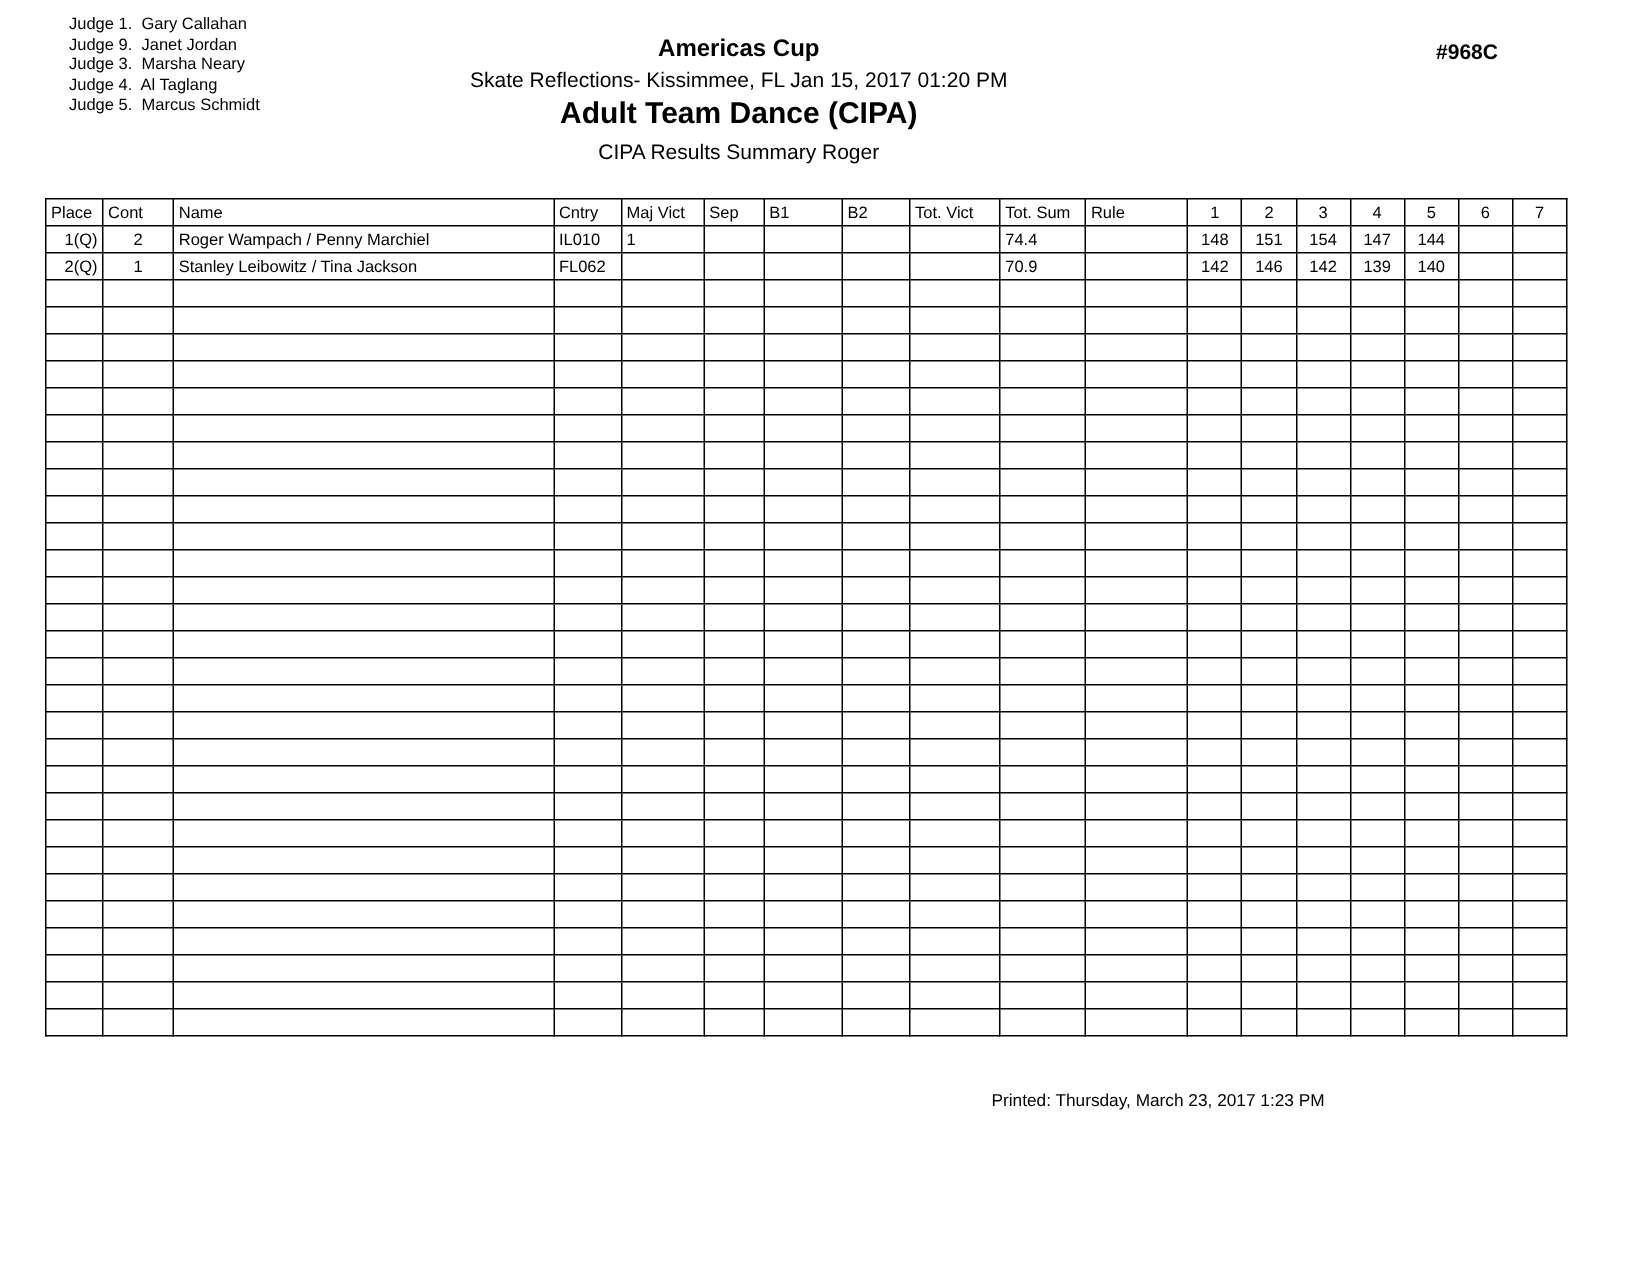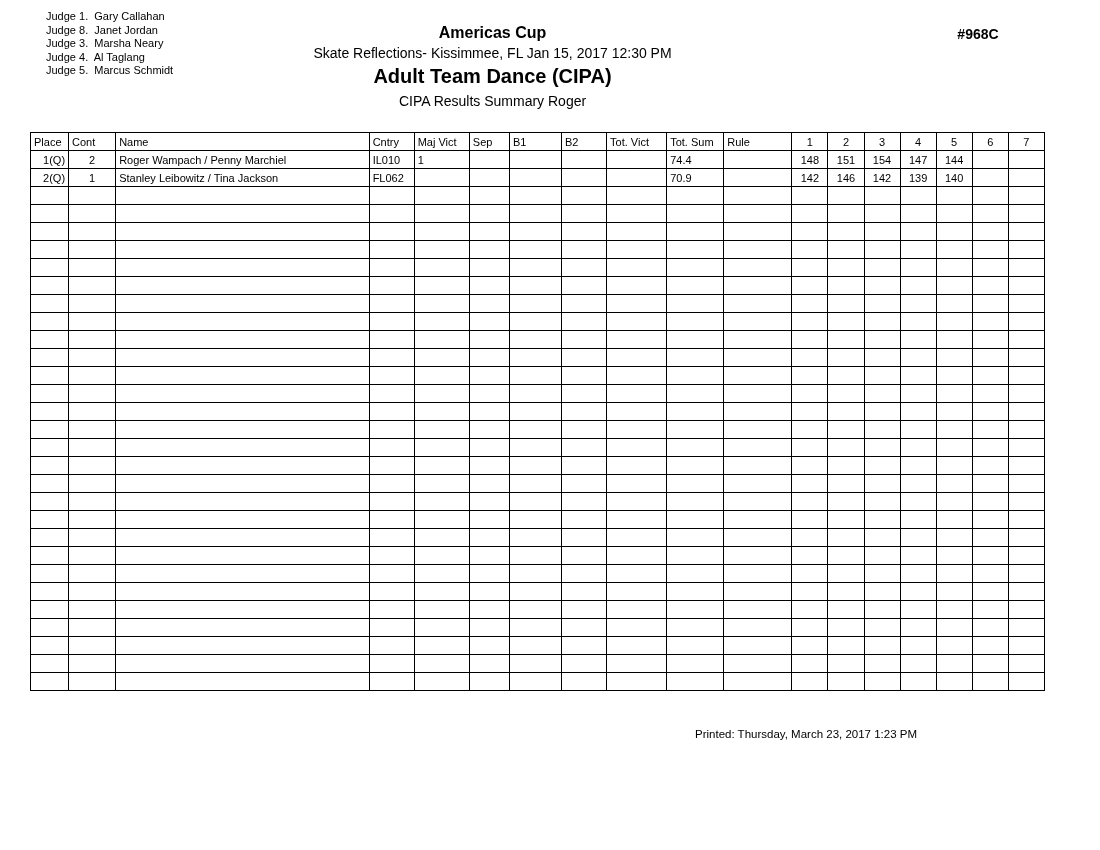--- a/index.html
+++ b/index.html
@@ -89,35 +89,35 @@
   }
   table.results thead th {
     font-weight: normal;
   }
   .al { text-align: left; }
   .ac { text-align: center; }
   .ar { text-align: right; }
   
   .printed {
     position: absolute;
-    left: 695px;
+    left: 661px;
     top: 728px;
     font-size: 11.5px;
   }
 </style>
 </head>
 <body>
 
 <div class="page">
 
-  <div class="judges" id="judges"><div>Judge 1.  Gary Callahan</div><div>Judge 8.  Janet Jordan</div><div>Judge 3.  Marsha Neary</div><div>Judge 4.  Al Taglang</div><div>Judge 5.  Marcus Schmidt</div></div>
+  <div class="judges" id="judges"><div>Judge 1.  Gary Callahan</div><div>Judge 9.  Janet Jordan</div><div>Judge 3.  Marsha Neary</div><div>Judge 4.  Al Taglang</div><div>Judge 5.  Marcus Schmidt</div></div>
 
   <div class="center-header">
     <div class="title">Americas Cup</div>
-    <div class="subtitle">Skate Reflections- Kissimmee, FL Jan 15, 2017  12:30 PM</div>
+    <div class="subtitle">Skate Reflections- Kissimmee, FL Jan 15, 2017  01:20 PM</div>
     <div class="event">Adult Team Dance (CIPA)</div>
     <div class="report">CIPA Results Summary Roger</div>
   </div>
 
   <div class="right-header">
     <div class="event-number">#968C</div>
   </div>
 
   <table class="results">
     <colgroup id="cols">

